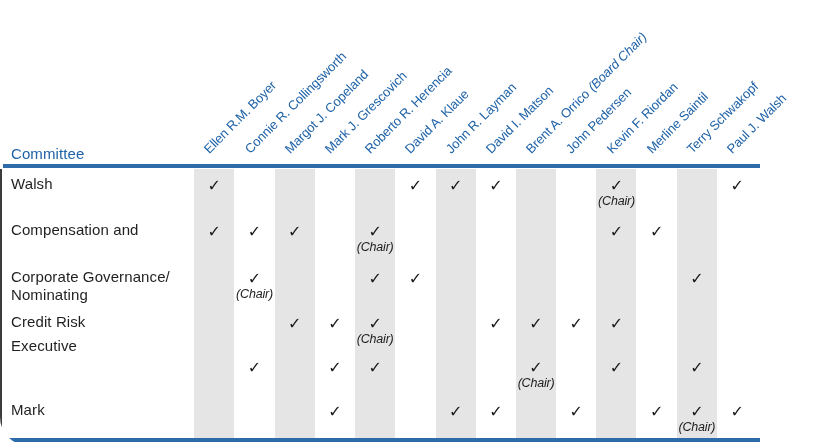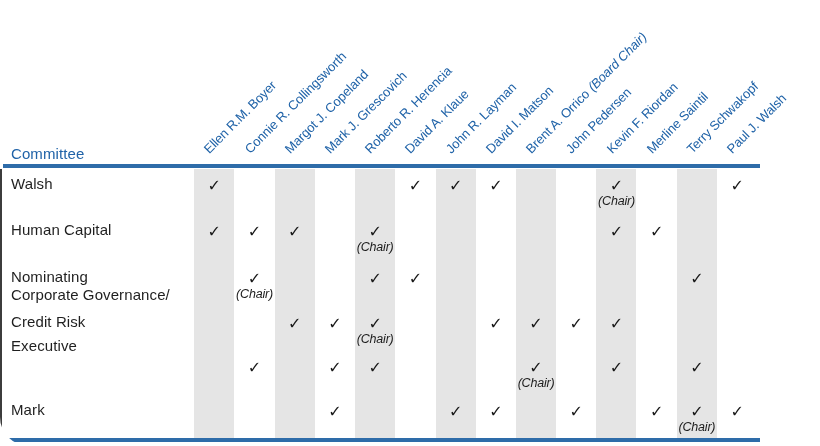--- a/index.html
+++ b/index.html
@@ -71,32 +71,32 @@
         <div>Walsh</div>
       </div>
       <div class="check" style="left: 194.3px; top: 177px;">✓</div>
       <div class="check" style="left: 395.4px; top: 177px;">✓</div>
       <div class="check" style="left: 435.62px; top: 177px;">✓</div>
       <div class="check" style="left: 475.84px; top: 177px;">✓</div>
       <div class="check" style="left: 596.5px; top: 177px;">✓</div>
       <div class="chair" style="left: 584.5px; top: 194px;">(Chair)</div>
       <div class="check" style="left: 717.16px; top: 177px;">✓</div>
       <div class="row-label" style="top: 221px;">
-        <div>Human Capital</div>
+        <div>Compensation and</div>
       </div>
       <div class="check" style="left: 194.3px; top: 223px;">✓</div>
       <div class="check" style="left: 234.52px; top: 223px;">✓</div>
       <div class="check" style="left: 274.74px; top: 223px;">✓</div>
       <div class="check" style="left: 355.18px; top: 223px;">✓</div>
       <div class="chair" style="left: 343.18px; top: 240px;">(Chair)</div>
       <div class="check" style="left: 596.5px; top: 223px;">✓</div>
       <div class="check" style="left: 636.72px; top: 223px;">✓</div>
       <div class="row-label" style="top: 268px;">
+        <div>Corporate Governance/</div>
         <div>Nominating</div>
-        <div>Corporate Governance/</div>
       </div>
       <div class="check" style="left: 234.52px; top: 270px;">✓</div>
       <div class="chair" style="left: 222.52px; top: 287px;">(Chair)</div>
       <div class="check" style="left: 355.18px; top: 270px;">✓</div>
       <div class="check" style="left: 395.4px; top: 270px;">✓</div>
       <div class="check" style="left: 676.94px; top: 270px;">✓</div>
       <div class="row-label" style="top: 313px;">
         <div>Credit Risk</div>
       </div>
       <div class="check" style="left: 274.74px; top: 315px;">✓</div>

